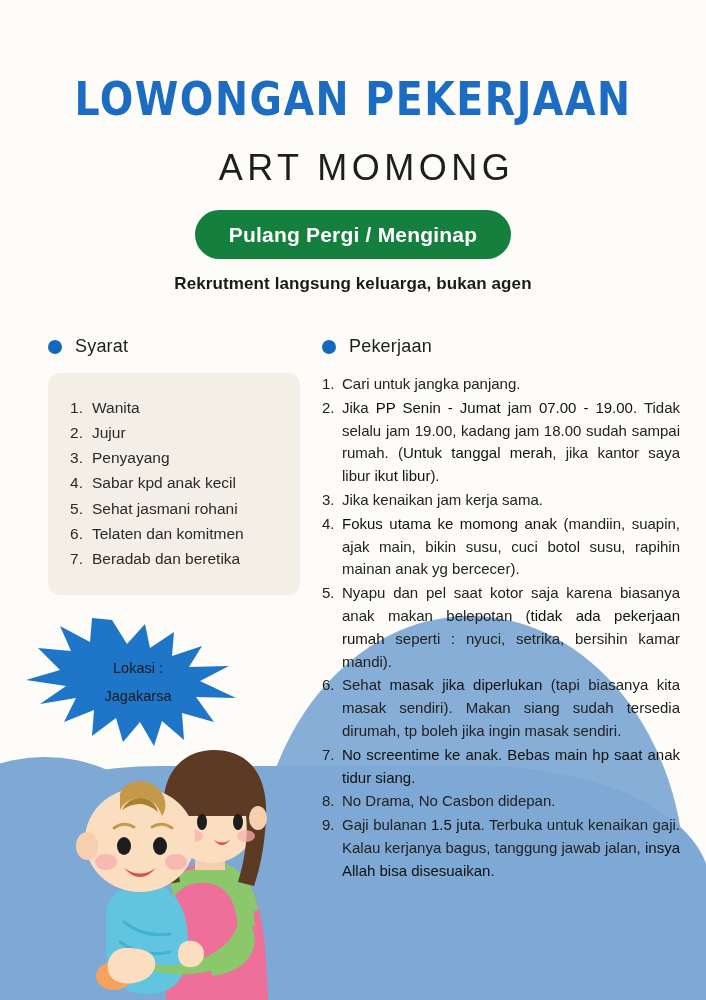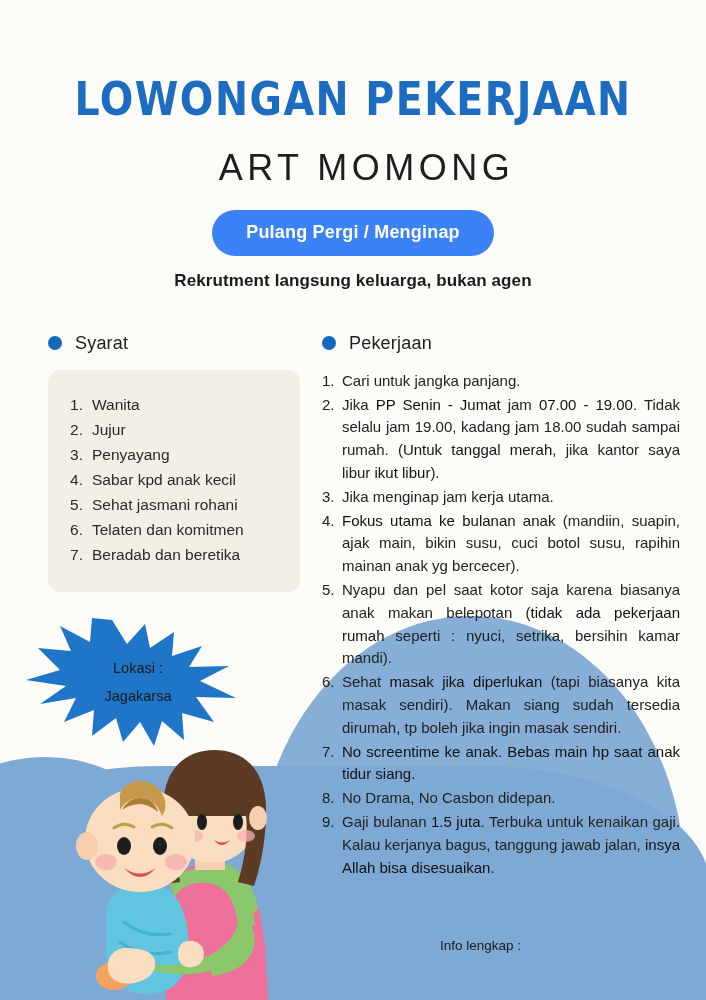--- a/index.html
+++ b/index.html
@@ -54,23 +54,23 @@
     font-family:"Liberation Sans", sans-serif;
     font-weight:400;
     font-size:36px;
     letter-spacing:4.5px;
     color:#1e1e1e;
     line-height:1;
     padding-left:27px;
   }
   .badge-wrap { margin-top:24px; display:flex; justify-content:center; }
   .badge {
-    background:#3b82f6;
+    background:#15803d;
     color:#ffffff;
-    font-size:18px;
+    font-size:21px;
     font-weight:bold;
     letter-spacing:0.2px;
     padding:13px 34px;
     border-radius:26px;
     display:inline-block;
     line-height:1.1;
   }
   .tagline {
     margin-top:15px;
     font-size:17px;
@@ -211,22 +211,22 @@
     </div>
 
     <div class="col-right">
       <div class="sec-head">
         <span class="dot"></span>
         <span class="sec-title">Pekerjaan</span>
       </div>
       <ol class="kerja-list" id="kerja-list">
           <li><span>Cari untuk jangka panjang.</span></li>
           <li><span>Jika </span><b>PP Senin - Jumat</b><span> jam </span><b>07.00 - 19.00</b><span>. Tidak selalu jam 19.00, kadang jam 18.00 sudah sampai rumah. (</span><b>Untuk tanggal merah</b><span>, jika kantor saya libur </span><b>ikut libur</b><span>).</span></li>
-          <li><span>Jika menginap jam kerja utama.</span></li>
-          <li><b>Fokus utama ke bulanan anak</b><span> (mandiin, suapin, ajak main, bikin susu, cuci botol susu, rapihin mainan anak yg bercecer).</span></li>
+          <li><span>Jika kenaikan jam kerja sama.</span></li>
+          <li><b>Fokus utama ke momong anak</b><span> (mandiin, suapin, ajak main, bikin susu, cuci botol susu, rapihin mainan anak yg bercecer).</span></li>
           <li><span>Nyapu dan pel saat kotor saja karena biasanya anak makan belepotan (</span><b>tidak ada pekerjaan rumah</b><span> seperti : nyuci, setrika, bersihin kamar mandi).</span></li>
           <li><span>Sehat </span><b>masak jika diperlukan</b><span> (tapi biasanya kita masak sendiri). Makan siang sudah tersedia dirumah, tp boleh jika ingin masak sendiri.</span></li>
           <li><b>No screentime ke anak. Bebas main hp saat anak tidur siang.</b></li>
           <li><span>No Drama, No Casbon didepan.</span></li>
           <li><span>Gaji bulanan </span><b>1.5 juta</b><span>. Terbuka untuk kenaikan gaji. Kalau kerjanya bagus, tanggung jawab jalan, </span><b>insya Allah bisa disesuaikan</b><span>.</span></li>
         </ol>
     </div>
 
   </div>
 
@@ -298,16 +298,15 @@
       <path d="M190 190 C186 222 152 242 112 238 C88 236 70 228 62 218 C76 228 100 232 120 228 C152 222 172 206 176 186 Z" fill="#8bc86b"></path>
       <path d="M178 182 C192 186 196 202 190 216 C184 230 168 238 150 240 L146 222 C164 220 176 212 178 200 Z" fill="#8bc86b"></path>
 
       <path d="M64 212 C52 212 44 222 46 234 C48 246 62 250 76 246 C90 242 96 232 92 222 C88 214 76 212 64 212 Z" fill="#fbddc0"></path>
 
       <path d="M122 206 C132 202 142 208 142 218 C142 228 132 234 122 230 C114 226 114 210 122 206 Z" fill="#fbddc0"></path>
     </svg>
   </div>
 
   <div class="footer">
-    <span>Info lengkap :</span>
   </div>
 
 </div>
 
 </body></html>

